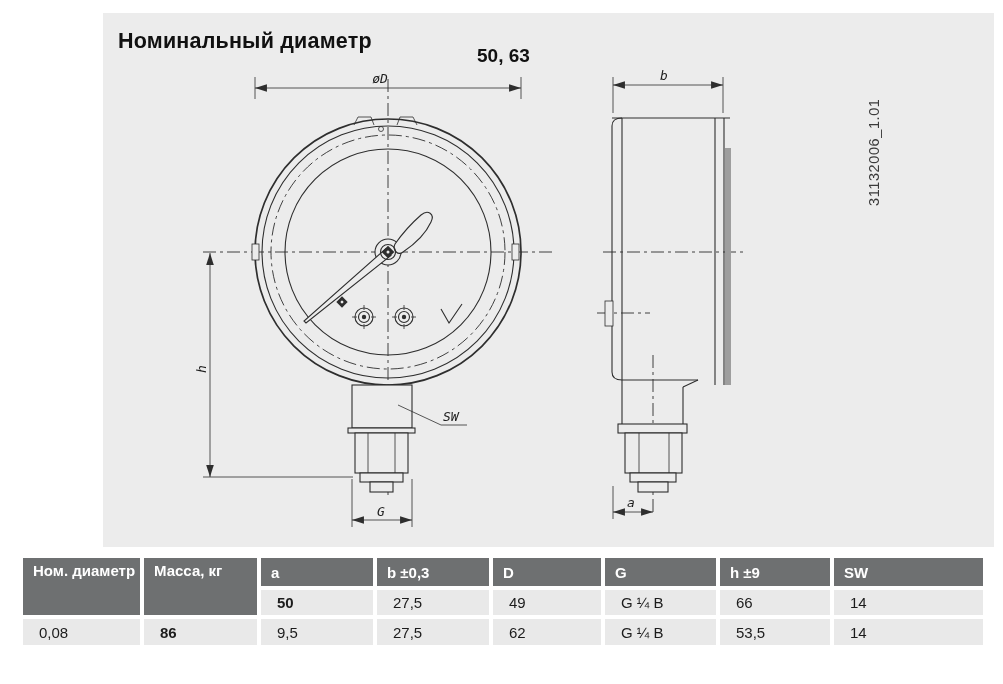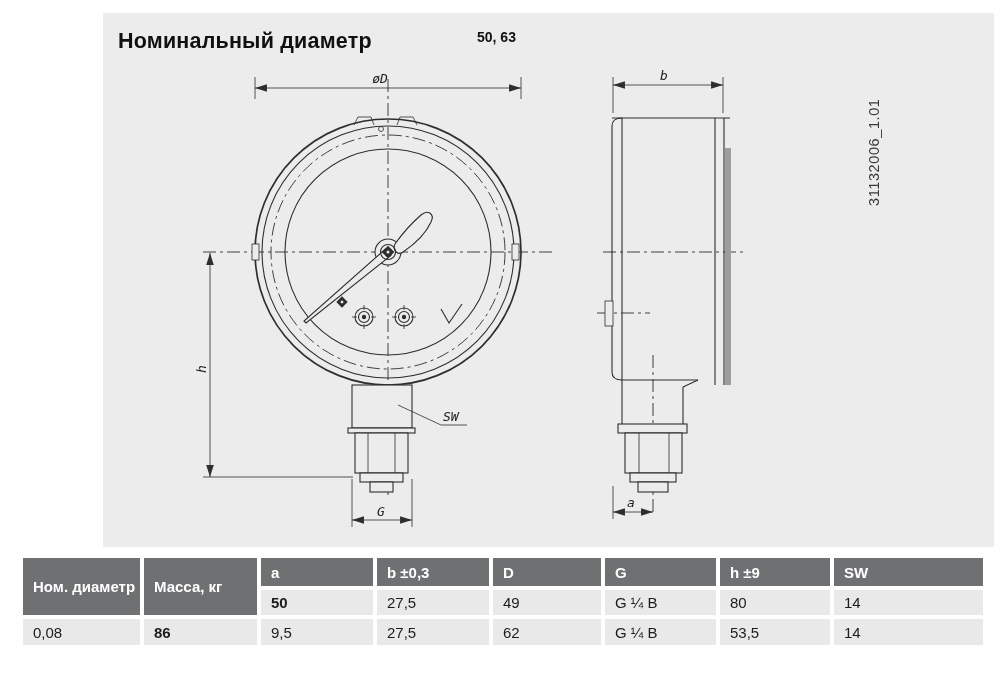--- a/index.html
+++ b/index.html
@@ -2,45 +2,45 @@
 <html><head>
 <meta charset="utf-8">
 <style>
   html,body{margin:0;padding:0;background:#ffffff;}
   .page{position:relative;width:1003px;height:684px;background:#ffffff;overflow:hidden;
         font-family:"Liberation Sans",sans-serif;}
   
   .panel{position:absolute;left:103px;top:13px;width:891px;height:534px;background:#ececec;}
   .title-row{position:absolute;left:15px;top:16px;width:760px;height:26px;color:#111;}
   .title-main{position:absolute;left:0;top:0;font-size:21.5px;font-weight:bold;letter-spacing:0.2px;}
-  .title-sizes{position:absolute;left:359px;top:0;font-size:14px;font-weight:bold;}
+  .title-sizes{position:absolute;left:359px;top:16px;font-size:19px;font-weight:bold;}
   .docnum{position:absolute;left:866px;top:62px;height:180px;
           writing-mode:vertical-rl;transform:rotate(180deg);
           font-size:14.5px;color:#3a3a3a;letter-spacing:0.6px;
           display:flex;align-items:center;justify-content:center;}
   
   svg{position:absolute;left:0;top:0;}
   .ln{fill:none;stroke:#2e2e2e;stroke-width:1.1;}
   .thin{stroke-width:0.8;}
   .thick{stroke-width:1.7;}
   .cl{fill:none;stroke:#2e2e2e;stroke-width:0.9;stroke-dasharray:13 4 3 4;}
   .fillbg{fill:#ececec;}
   .dk{fill:#2e2e2e;stroke:none;}
   .lbl{font-family:"DejaVu Sans Mono",monospace;font-style:italic;font-size:13px;
        fill:#1e1e1e;stroke:none;}
   
   .dims-table{position:absolute;left:23px;top:558px;width:960px;display:grid;
       grid-template-columns:117px 113px 112px 112px 108px 111px 110px 149px;
       grid-template-rows:28px 25px 26px 26px;gap:4px;}
   .th{background:#6e7071;color:#ffffff;font-size:15px;font-weight:bold;
       display:flex;align-items:center;padding:0 0 0 10px;line-height:17px;}
-  .th.span2{grid-row:span 2;align-items:flex-start;padding-top:20px;}
+  .th.span2{grid-row:span 2;align-items:flex-start;padding-top:4px;}
   .th.group{grid-column:2 / 8;}
   .td{background:#e9e9e9;color:#1c1c1c;font-size:15px;
-      display:flex;align-items:center;padding:0 0 0 10px;}
+      display:flex;align-items:center;padding:0 0 0 16px;}
   .td.bold{font-weight:bold;}
 </style>
 </head>
 <body>
 
 <div class="page">
 
   <div class="panel">
     <div class="title-row">
       <span class="title-main">Номинальный диаметр</span>
@@ -199,21 +199,21 @@
     <div class="th">b ±0,3</div>
     <div class="th">D</div>
     <div class="th">G</div>
     <div class="th">h ±9</div>
     <div class="th">SW</div>
 
     <div class="td bold">50</div>
     <div class="td">27,5</div>
     <div class="td">49</div>
     <div class="td">G ¼ B</div>
-    <div class="td">80</div>
+    <div class="td">66</div>
     <div class="td">14</div>
     <div class="td">0,08</div>
 
     <div class="td bold">86</div>
     <div class="td">9,5</div>
     <div class="td">27,5</div>
     <div class="td">62</div>
     <div class="td">G ¼ B</div>
     <div class="td">53,5</div>
     <div class="td">14</div>

